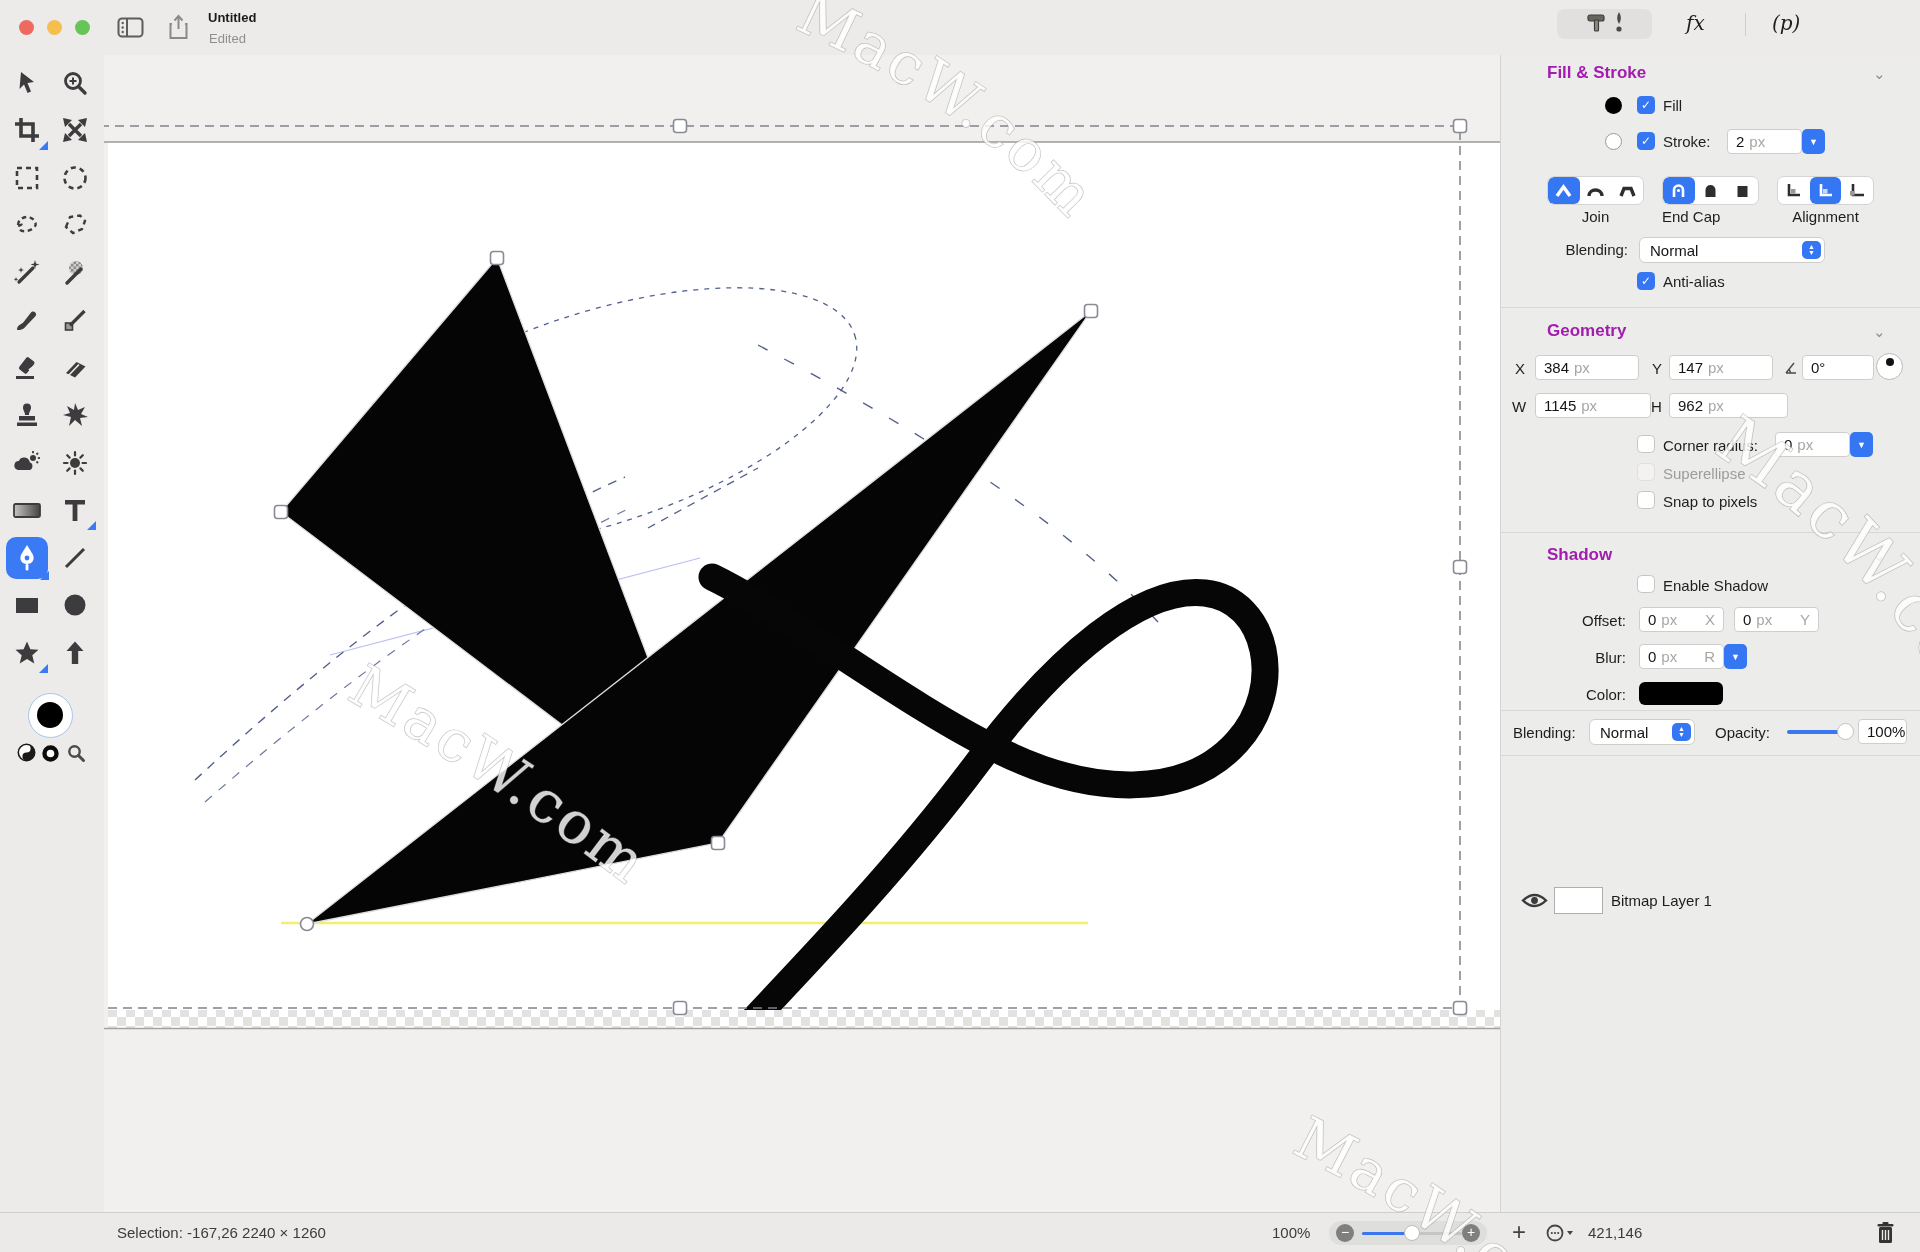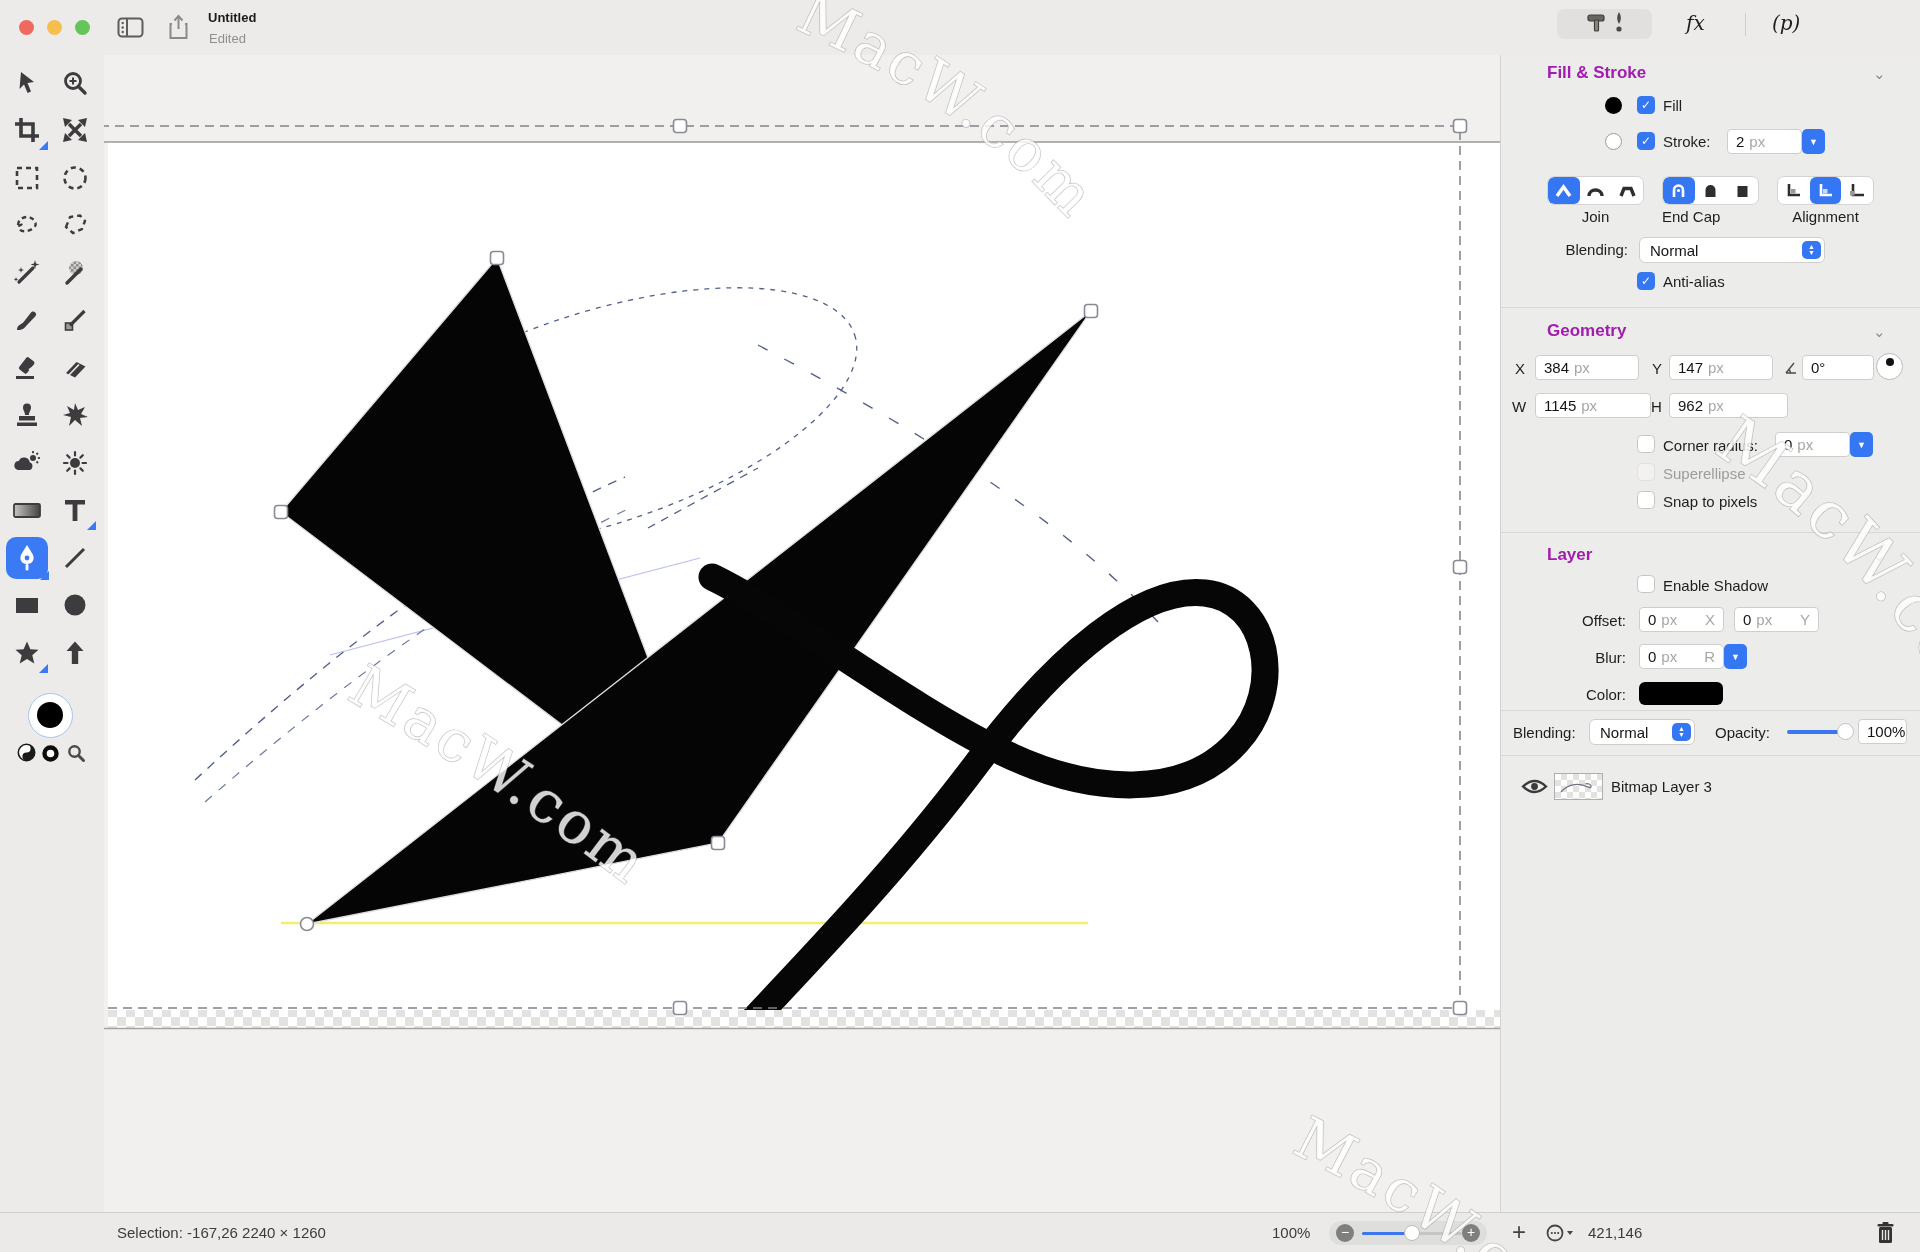--- a/index.html
+++ b/index.html
@@ -510,21 +510,21 @@
     <div class="abs ddbtn" style="left:349px;top:377px">▼</div>
 
     <div class="abs chk dis" style="left:136px;top:408px"></div>
     <div class="abs lbl gray" style="left:162px;top:410px">Superellipse</div>
 
     <div class="abs chk off" style="left:136px;top:436px"></div>
     <div class="abs lbl" style="left:162px;top:438px">Snap to pixels</div>
 
     <div class="abs hdiv" style="top:477px"></div>
 
-    <div class="abs ph" style="left:46px;top:490px">Layer</div>
+    <div class="abs ph" style="left:46px;top:490px">Shadow</div>
     <div class="abs chev" style="left:372px;top:492px">⌄</div>
 
     <div class="abs chk off" style="left:136px;top:520px"></div>
     <div class="abs lbl" style="left:162px;top:522px">Enable Shadow</div>
 
     <div class="abs lblr" style="left:40px;top:557px;width:85px">Offset:</div>
     <div class="fld" style="left:138px;top:552px;width:85px">
         <span class="v">0</span>
         <span class="u">px</span>
         <span class="ax">X</span>
@@ -558,34 +558,30 @@
     </div>
     <div class="abs lbl" style="left:214px;top:669px">Opacity:</div>
     <div class="abs" style="left:286px;top:675px;width:58px;height:4px;border-radius:2px;background:#3b76ee"></div>
     <div class="abs" style="left:336px;top:668px;width:17px;height:17px;border-radius:50%;background:#fff;border:1px solid #c2c1c0;box-sizing:border-box"></div>
     <div class="fld" style="left:357px;top:664px;width:49px">
         <span class="v">100%</span>
       </div>
 
     <div class="abs hdiv" style="top:700px"></div>
 
-    <div class="abs" style="left:0;top:712px;width:420px;height:44px">
+
+
+    <div class="abs" style="left:0;top:826px;width:420px;height:44px">
       <div class="abs" style="left:20px;top:11px"><svg width="27" height="17" viewBox="0 0 27 17">
             <path d="M2 8.5 Q13.5 -2.5 25 8.5 Q13.5 19.5 2 8.5 Z" fill="none" stroke="#3a3a3c" stroke-width="2.4"></path>
             <circle cx="13.5" cy="8.5" r="3.4" fill="#3a3a3c"></circle>
           </svg></div>
-      <div class="abs thumb checker" style="left:53px;top:6px">
-        <svg width="47" height="25" viewBox="0 0 47 25">
-            <path d="M6 18 C14 9 25 9 33 13 C38 15.5 37 8.5 30 10" fill="none" stroke="#6d7382" stroke-width="1.2"></path>
-          </svg>
-      </div>
-      <div class="abs layer-name" style="left:110px;top:11px">Bitmap Layer 3</div>
-    </div>
-
-
+      <div class="abs thumb" style="left:53px;top:6px"></div>
+      <div class="abs layer-name" style="left:110px;top:11px">Bitmap Layer 1</div>
+    </div>
   </div>
 
   <div class="abs" id="statusbar">
     <div class="abs stxt" style="left:117px;top:11px">Selection: -167,26 2240 × 1260</div>
     <div class="abs stxt" style="left:1272px;top:11px">100%</div>
     <div class="abs pill">
       <div class="abs pbtn" style="left:7px;top:3px">−</div>
       <div class="abs" style="left:33px;top:11px;width:100px;height:3px;background:#c6c5c3;border-radius:1.5px"></div>
       <div class="abs" style="left:33px;top:11px;width:50px;height:3px;background:#3b76ee;border-radius:1.5px"></div>
       <div class="abs" style="left:75px;top:4px;width:16px;height:16px;border-radius:50%;background:#fff;border:1px solid #bdbcba;box-sizing:border-box"></div>

